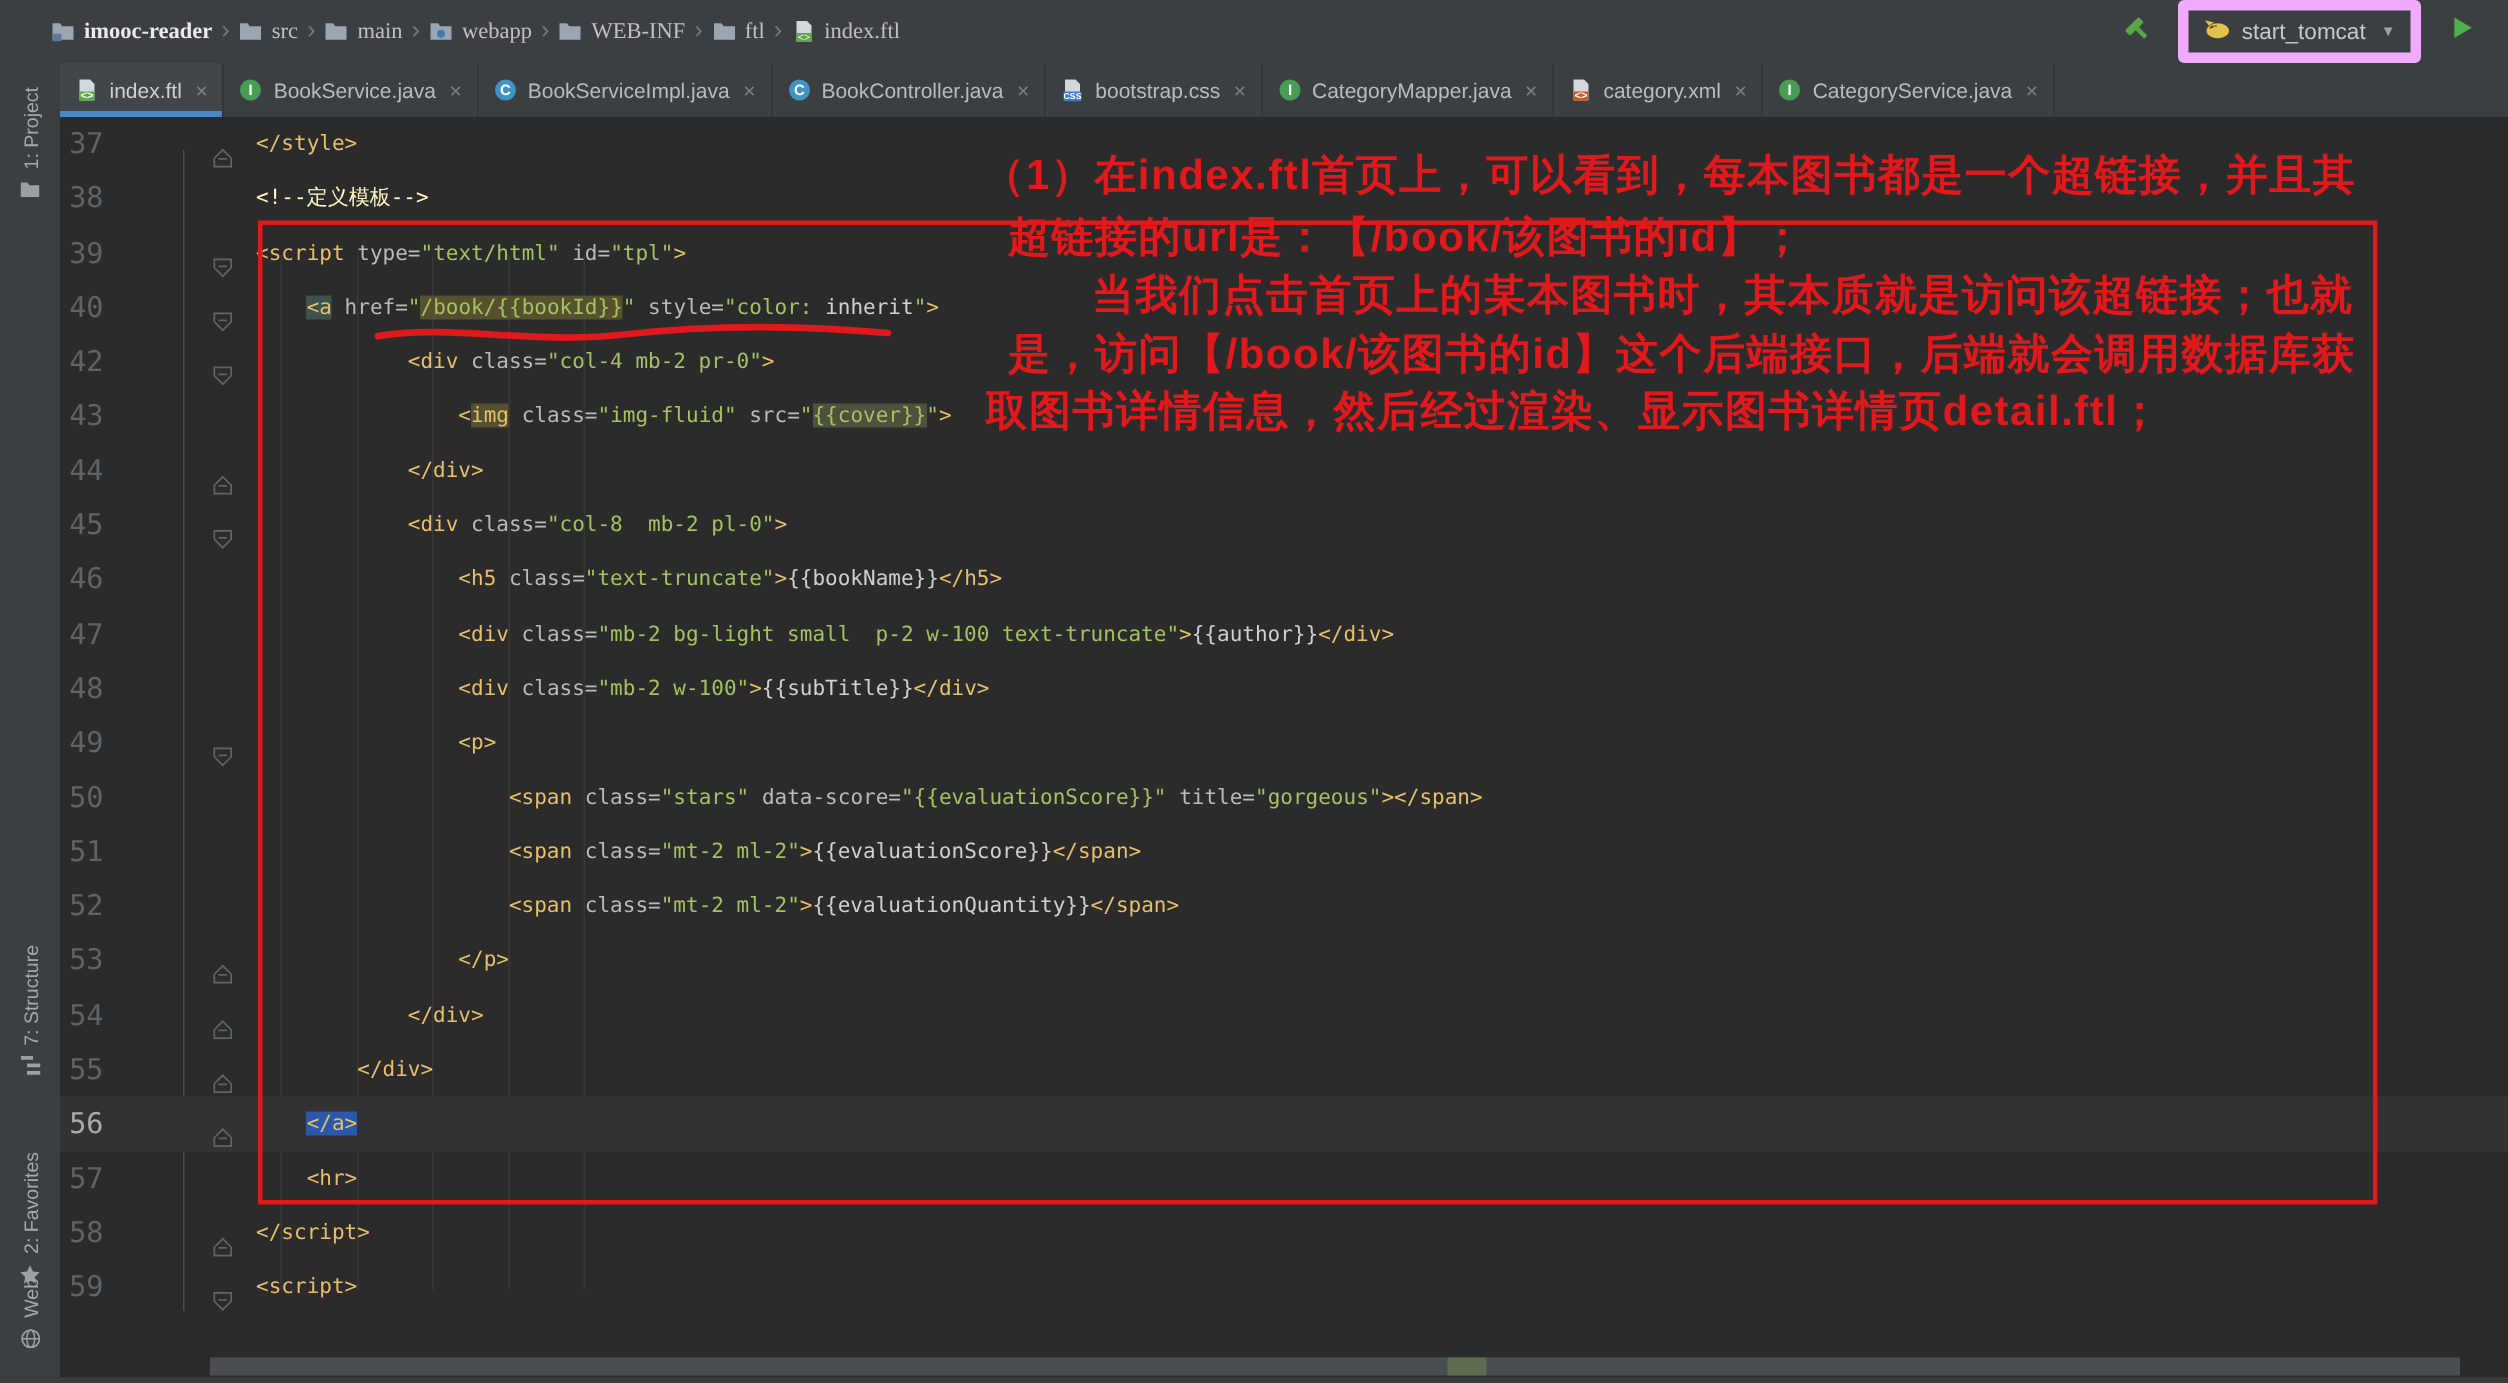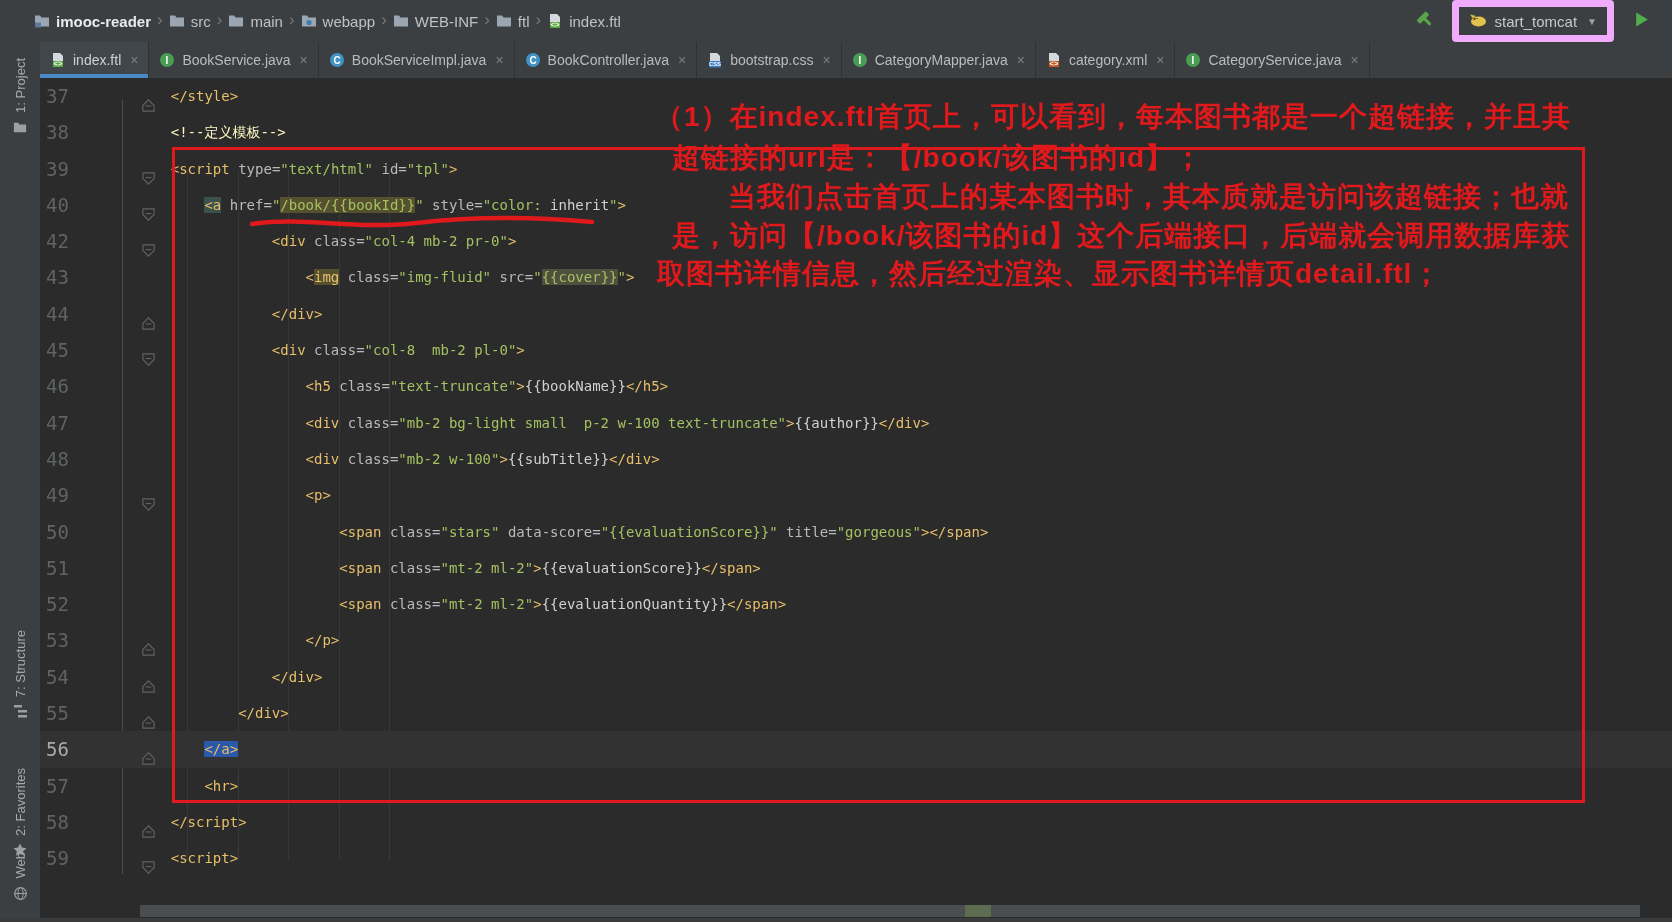--- a/index.html
+++ b/index.html
@@ -3,21 +3,21 @@
 <meta charset="utf-8">
 <style>
   html,body{margin:0;padding:0;background:#2b2b2b;width:1672px;height:922px;overflow:hidden;
     font-family:"Liberation Sans",sans-serif;position:relative;}
   #app{position:absolute;inset:0;width:1672px;height:922px;}
 
   
   #navbar{position:absolute;left:0;top:0;width:1672px;height:42px;background:#3c3f41;
     border-bottom:1px solid #2d2f30;display:flex;align-items:center;}
   #breadcrumb{display:flex;align-items:center;padding-left:34px;gap:4px;flex:1;min-width:0;}
-  .bc-item{display:flex;align-items:center;gap:6px;color:#bfc1c3;font-size:15px;cursor:default;white-space:nowrap;}
+  .bc-item{display:flex;align-items:center;gap:6px;color:#bfc1c3;font-size:15px;cursor:default;white-space:nowrap;font-family:Liberation Serif, serif;}
   .bc-item.bold .bc-label{font-weight:bold;color:#e8eaec;}
   .bc-sep{color:#74797c;font-size:17px;padding:0 2px;transform:translateY(-1px);}
   #run-controls{display:flex;align-items:center;gap:14px;padding-right:18px;}
   .rc-btn{width:26px;height:26px;display:flex;align-items:center;justify-content:center;cursor:pointer;}
   .run-config{display:flex;align-items:center;gap:8px;border:7px solid #f0abfc;border-radius:4px;
     height:28px;padding:0 10px;color:#c6c8ca;font-size:15px;}
   .run-config .dd{color:#9aa0a6;font-size:10px;margin-left:2px;}
 
   
   #stripe{position:absolute;left:0;top:42px;width:40px;height:880px;background:#3c3f41;

